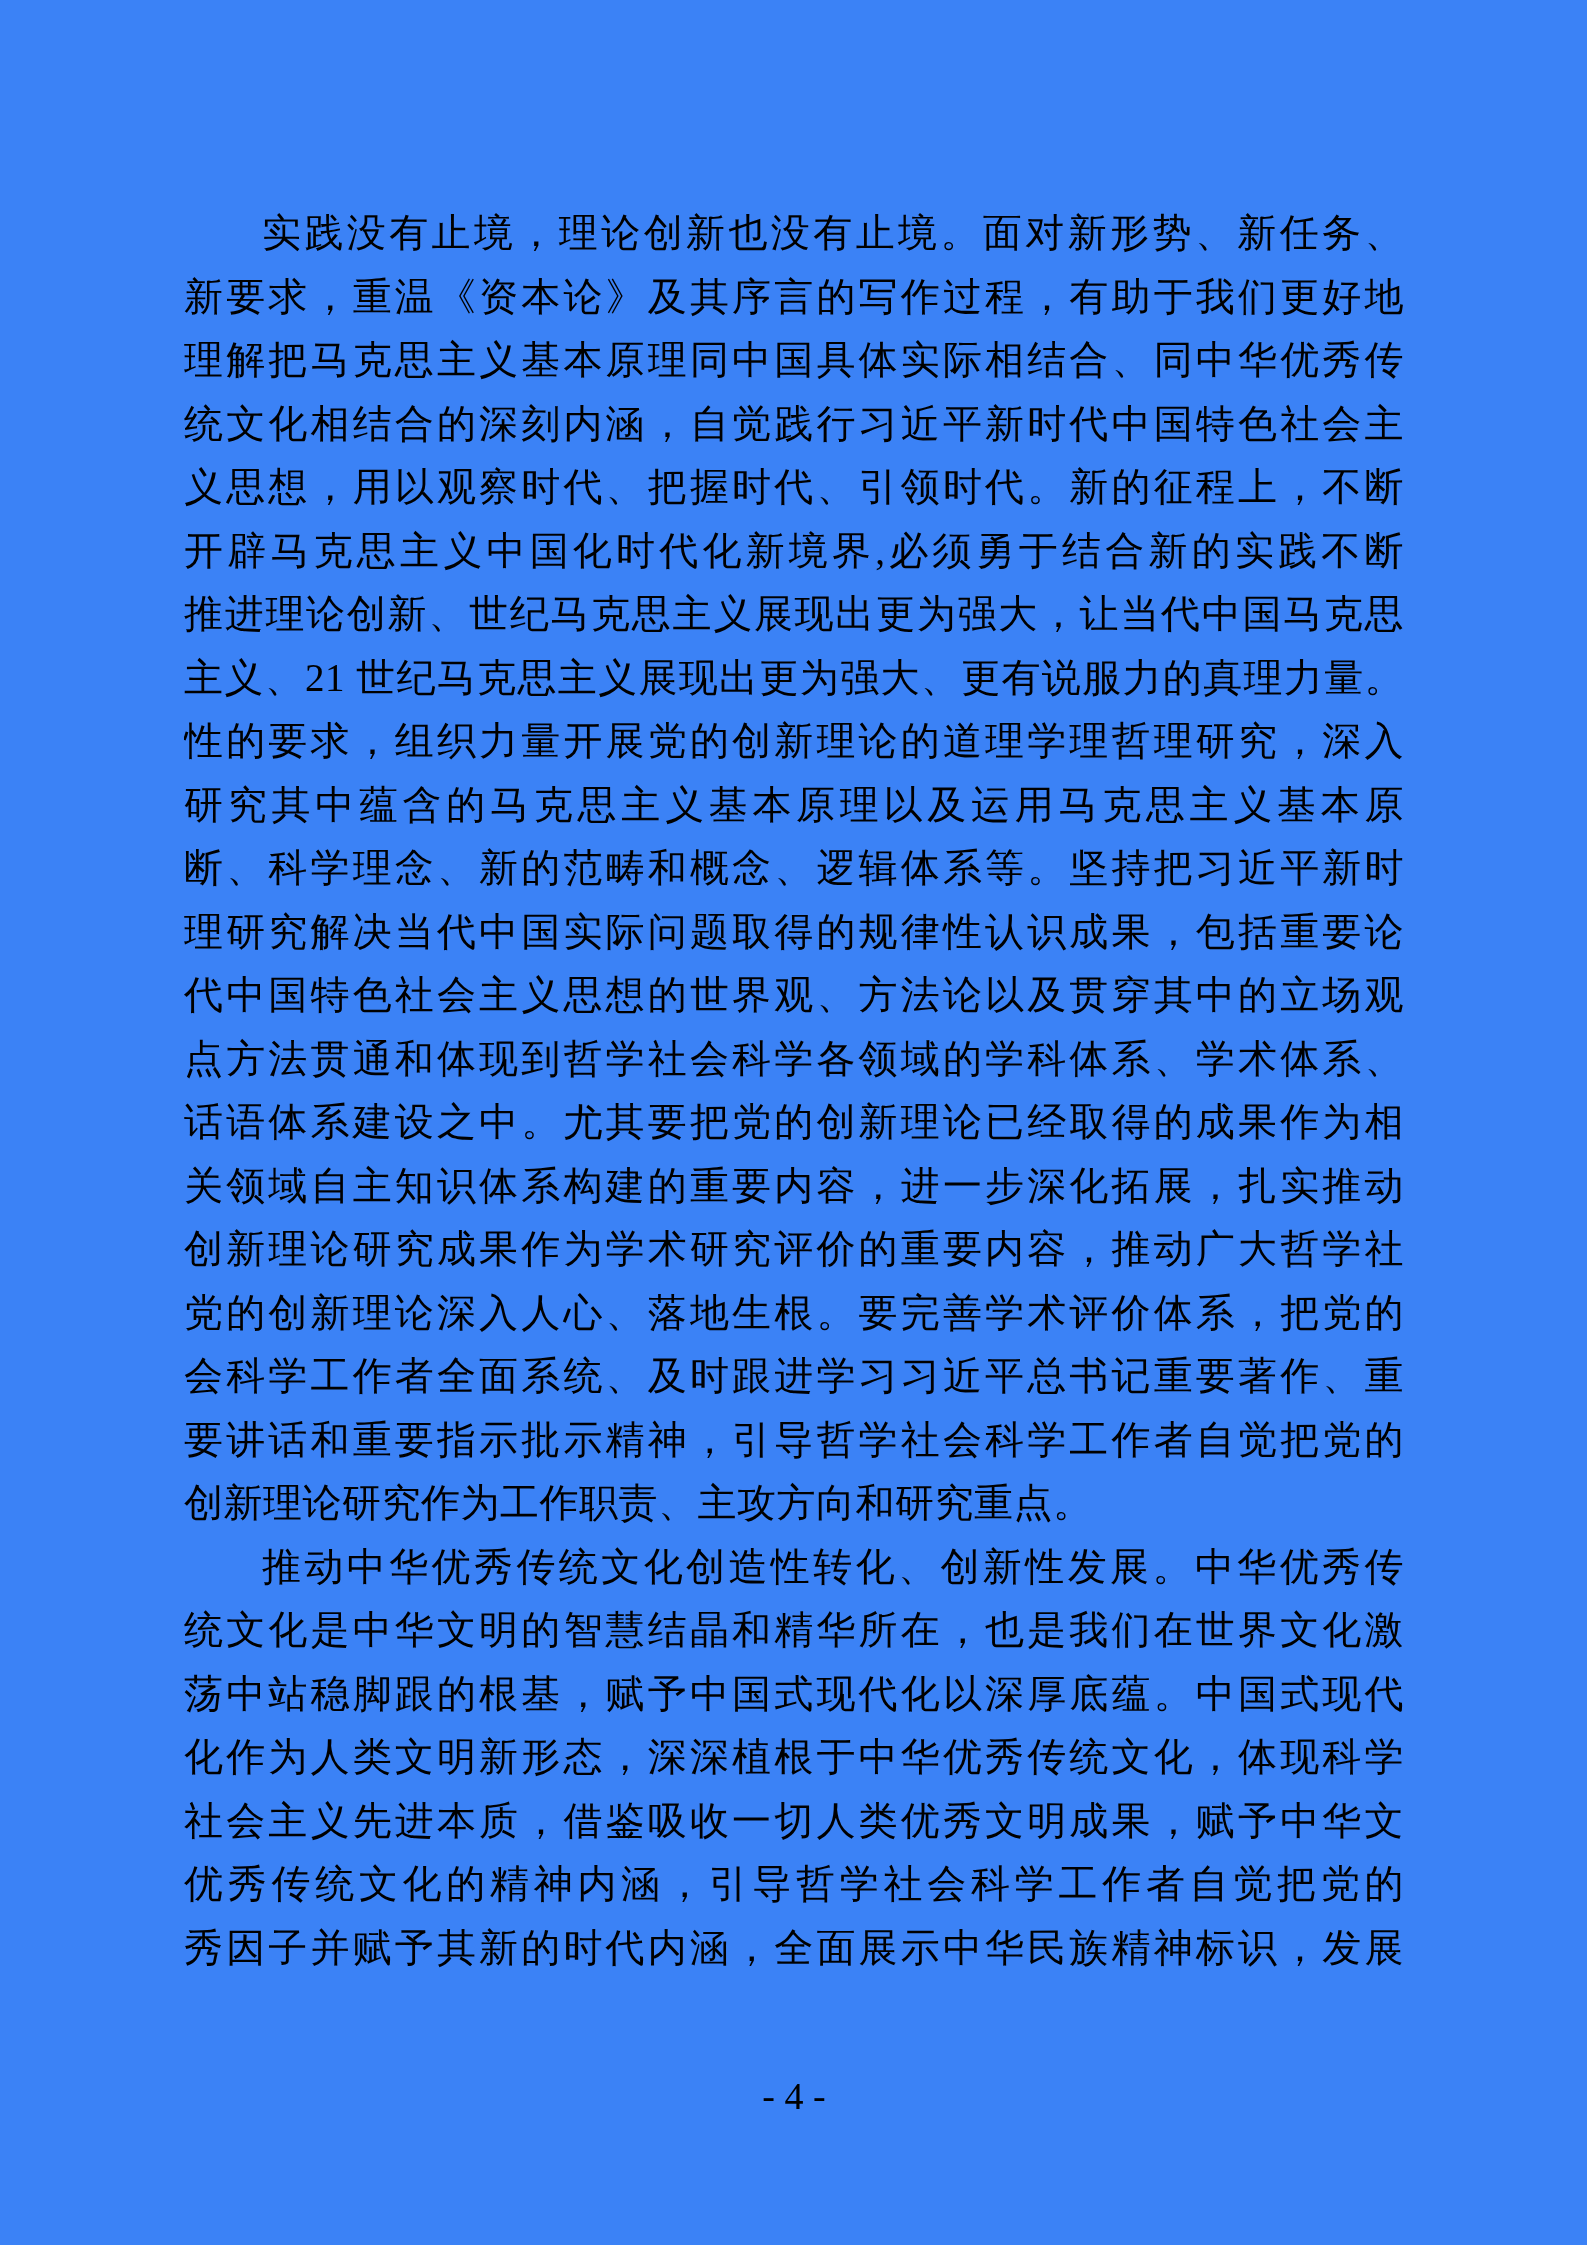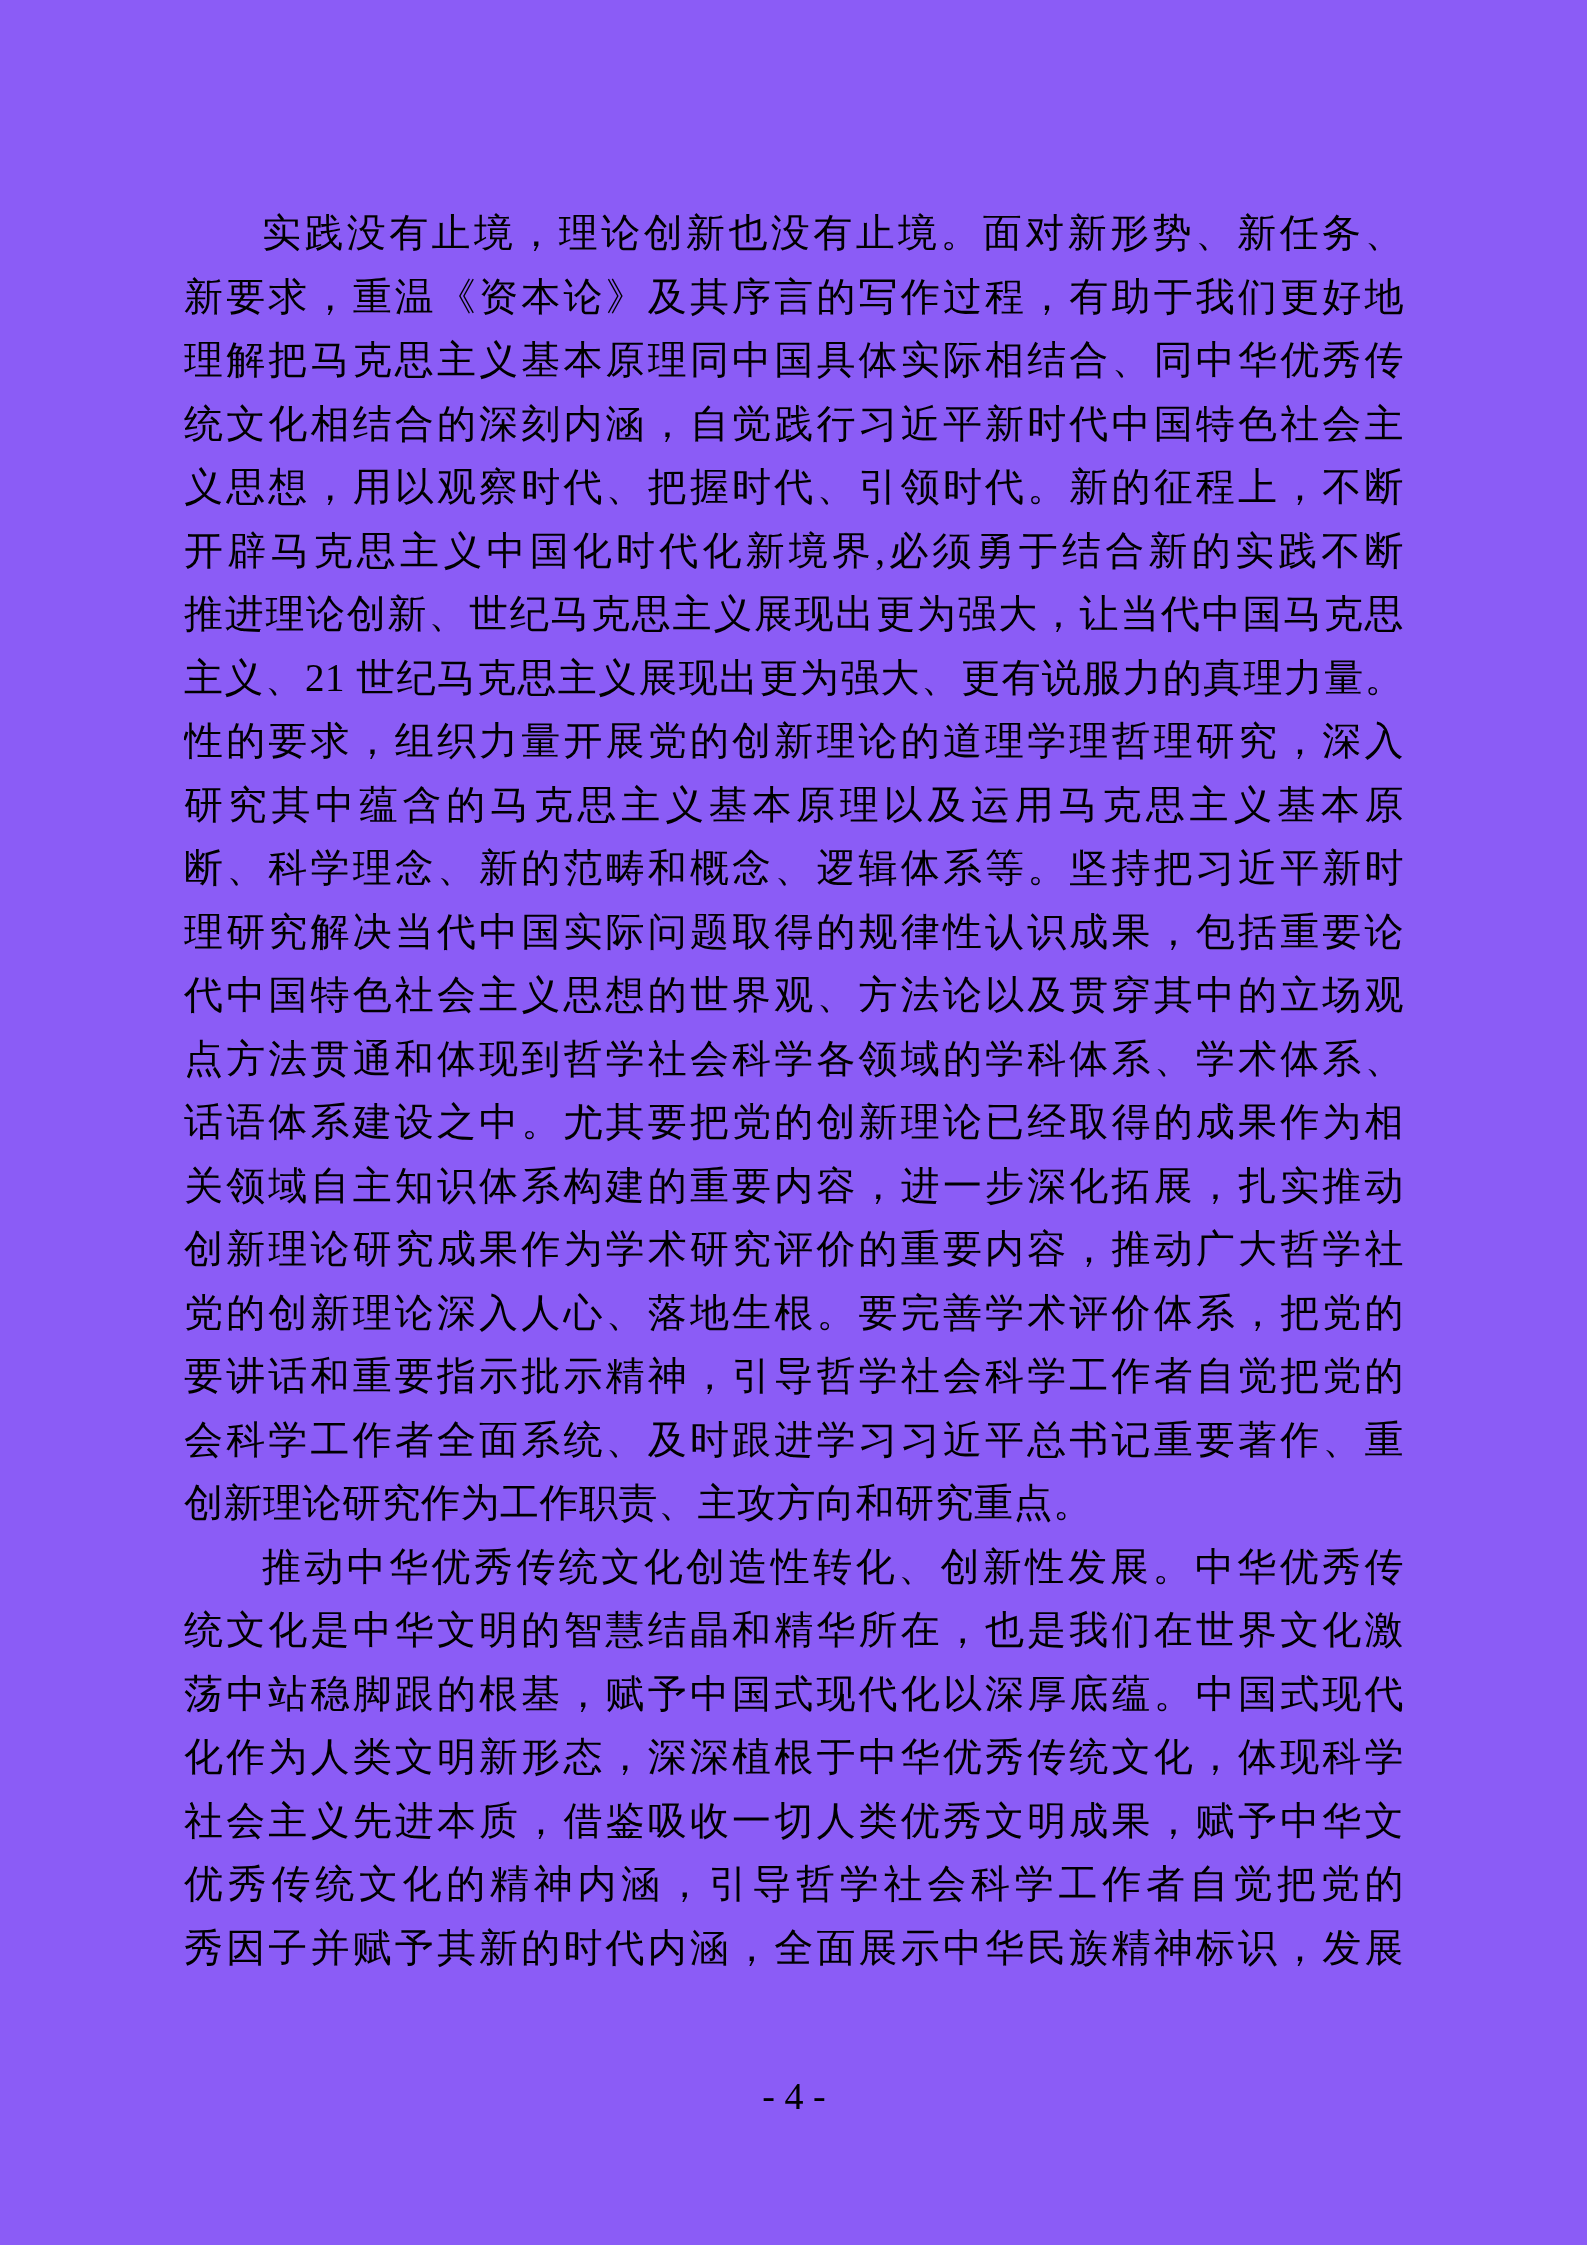--- a/index.html
+++ b/index.html
@@ -11,21 +11,21 @@
     height: 2245px;
     background: #ffffff;
     color: #000000;
     font-family: "Liberation Serif", "DejaVu Serif", serif;
     position: relative;
     overflow: hidden;
   }
   .page {
     position: absolute;
     inset: 0;
-    background: #8b5cf6;
+    background: #3b82f6;
   }
   .doc-body {
     position: absolute;
     left: 184px;
     top: 201px;
     width: 1220px;
   }
   .line {
     font-size: 39px;
     line-height: 63.5px;
@@ -68,22 +68,22 @@
       <div class="line">性的要求，组织力量开展党的创新理论的道理学理哲理研究，深入</div>
       <div class="line">研究其中蕴含的马克思主义基本原理以及运用马克思主义基本原</div>
       <div class="line">断、科学理念、新的范畴和概念、逻辑体系等。坚持把习近平新时</div>
       <div class="line">理研究解决当代中国实际问题取得的规律性认识成果，包括重要论</div>
       <div class="line">代中国特色社会主义思想的世界观、方法论以及贯穿其中的立场观</div>
       <div class="line">点方法贯通和体现到哲学社会科学各领域的学科体系、学术体系、</div>
       <div class="line">话语体系建设之中。尤其要把党的创新理论已经取得的成果作为相</div>
       <div class="line">关领域自主知识体系构建的重要内容，进一步深化拓展，扎实推动</div>
       <div class="line">创新理论研究成果作为学术研究评价的重要内容，推动广大哲学社</div>
       <div class="line">党的创新理论深入人心、落地生根。要完善学术评价体系，把党的</div>
+      <div class="line">会科学工作者全面系统、及时跟进学习习近平总书记重要著作、重</div>
       <div class="line">要讲话和重要指示批示精神，引导哲学社会科学工作者自觉把党的</div>
-      <div class="line">会科学工作者全面系统、及时跟进学习习近平总书记重要著作、重</div>
       <div class="line para-end">创新理论研究作为工作职责、主攻方向和研究重点。</div>
       <div class="line indent">推动中华优秀传统文化创造性转化、创新性发展。中华优秀传</div>
       <div class="line">统文化是中华文明的智慧结晶和精华所在，也是我们在世界文化激</div>
       <div class="line">荡中站稳脚跟的根基，赋予中国式现代化以深厚底蕴。中国式现代</div>
       <div class="line">化作为人类文明新形态，深深植根于中华优秀传统文化，体现科学</div>
       <div class="line">社会主义先进本质，借鉴吸收一切人类优秀文明成果，赋予中华文</div>
       <div class="line">优秀传统文化的精神内涵，引导哲学社会科学工作者自觉把党的</div>
       <div class="line">秀因子并赋予其新的时代内涵，全面展示中华民族精神标识，发展</div>
     </div>
   <div class="footer">- 4 -</div>

